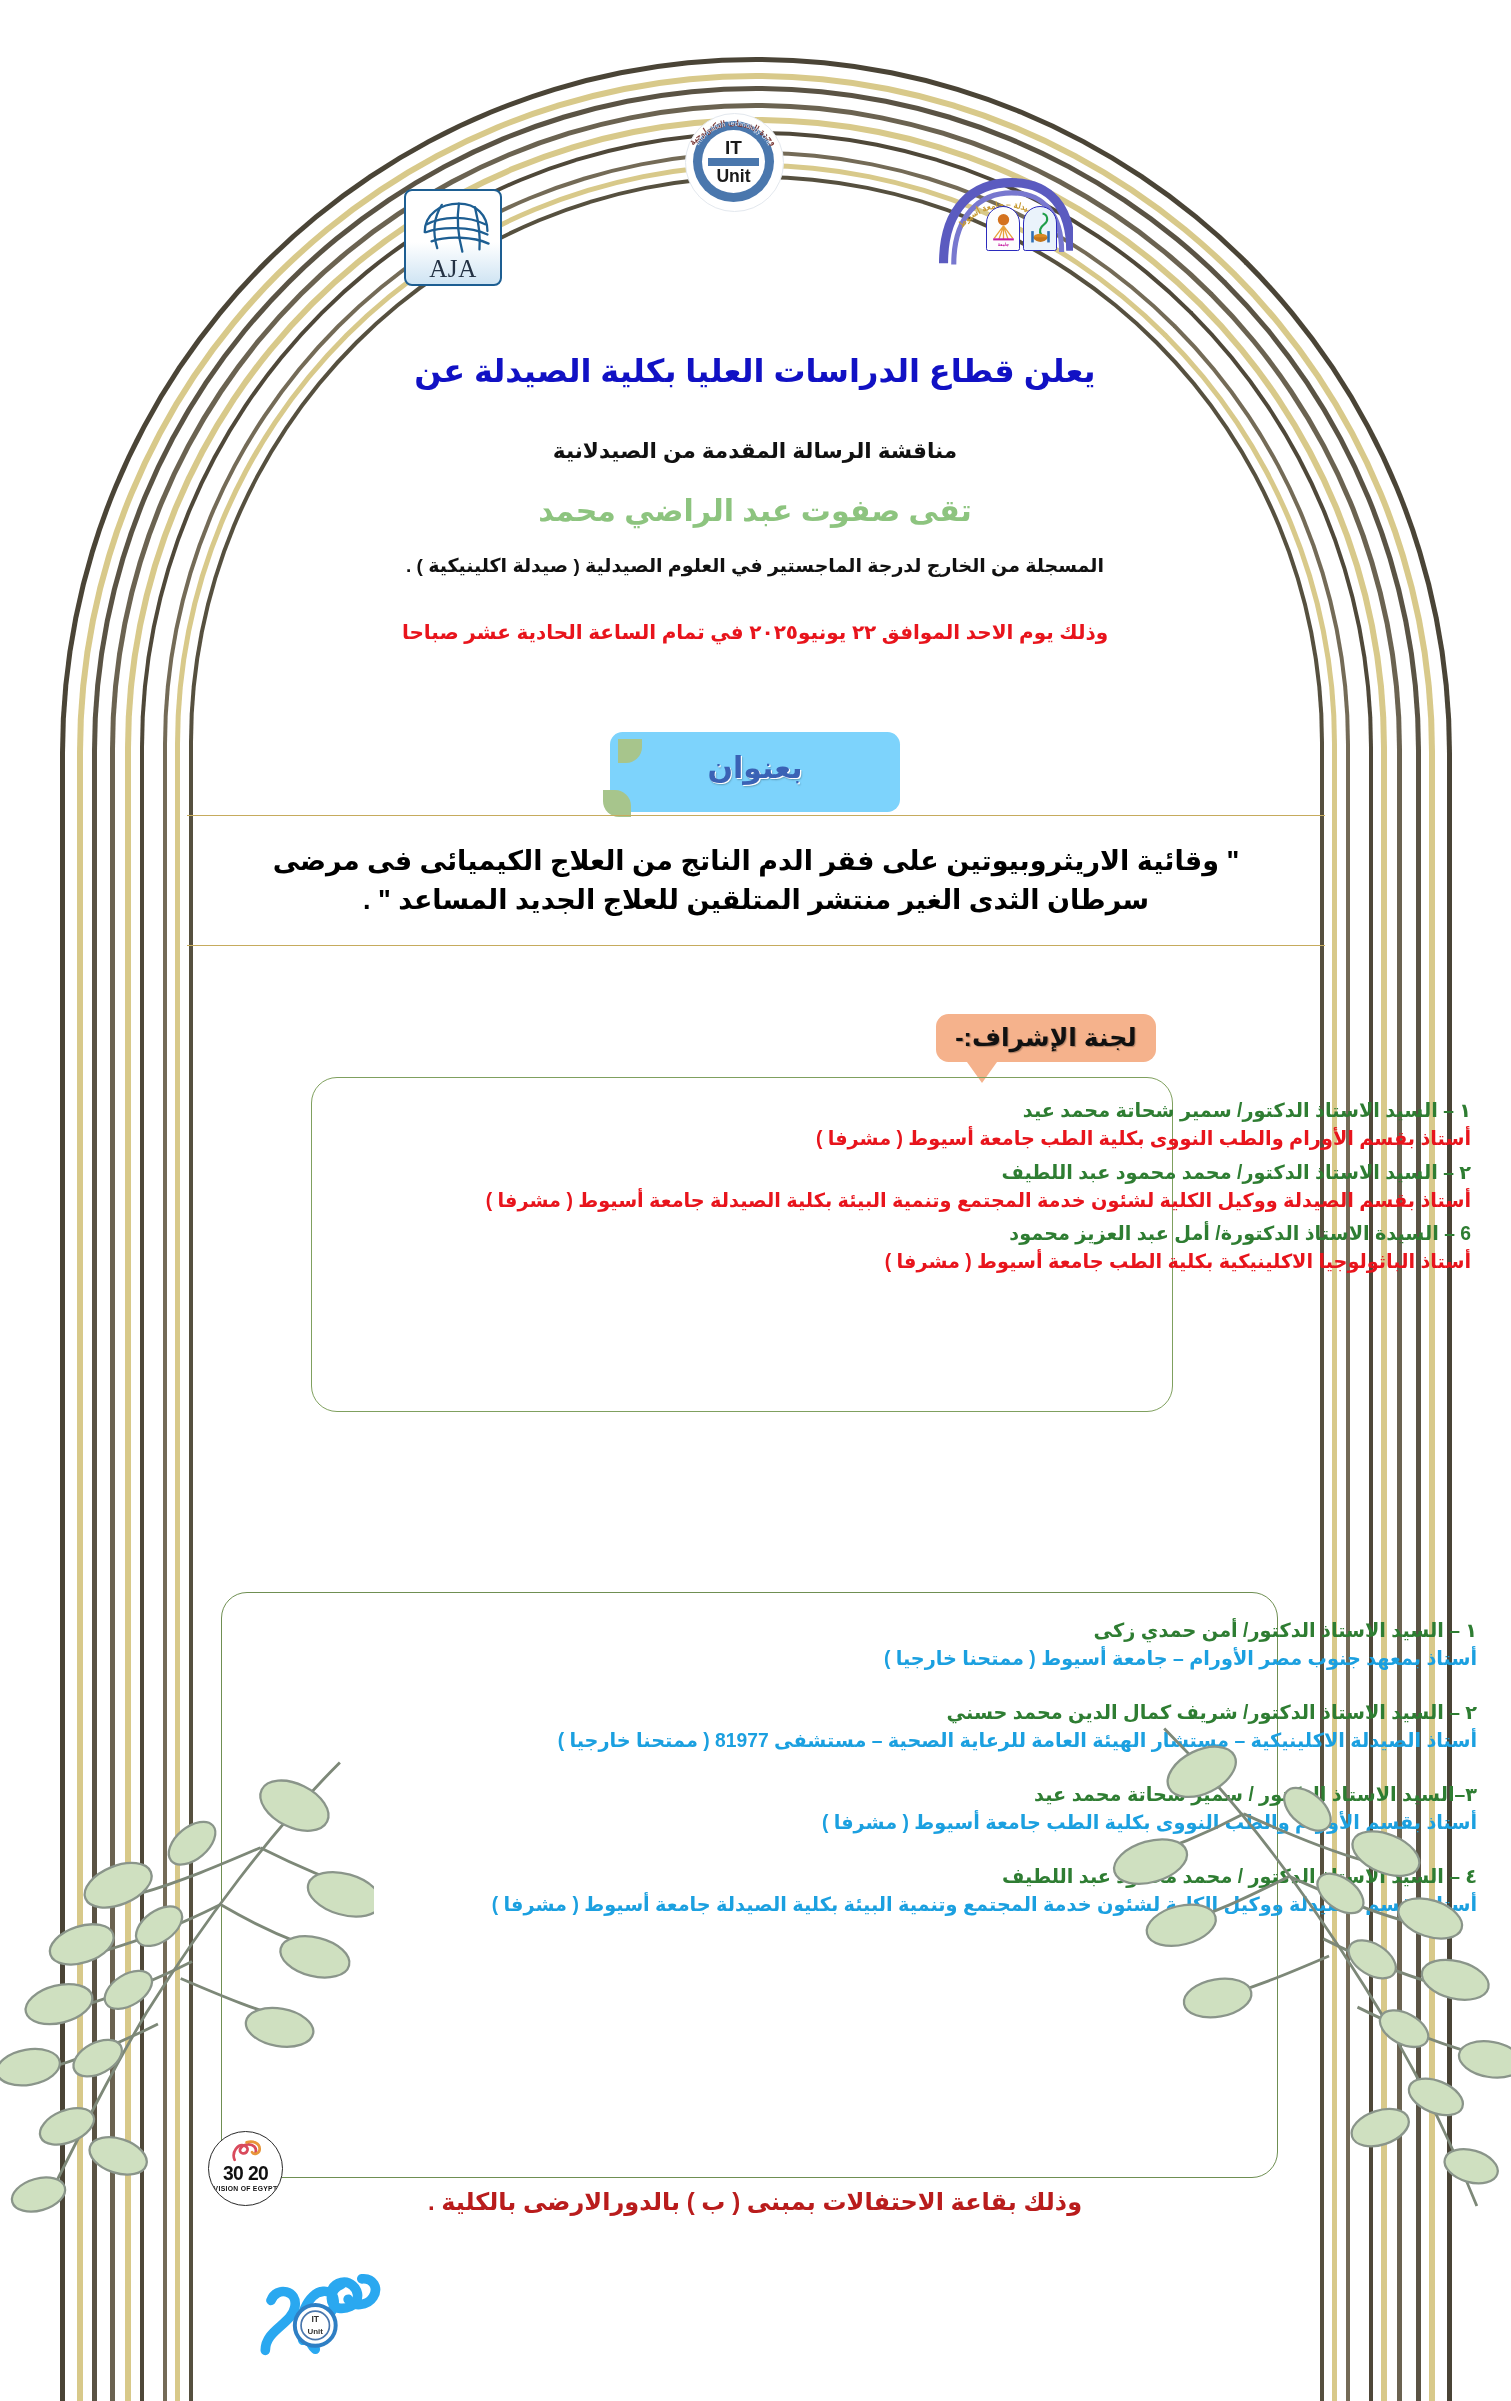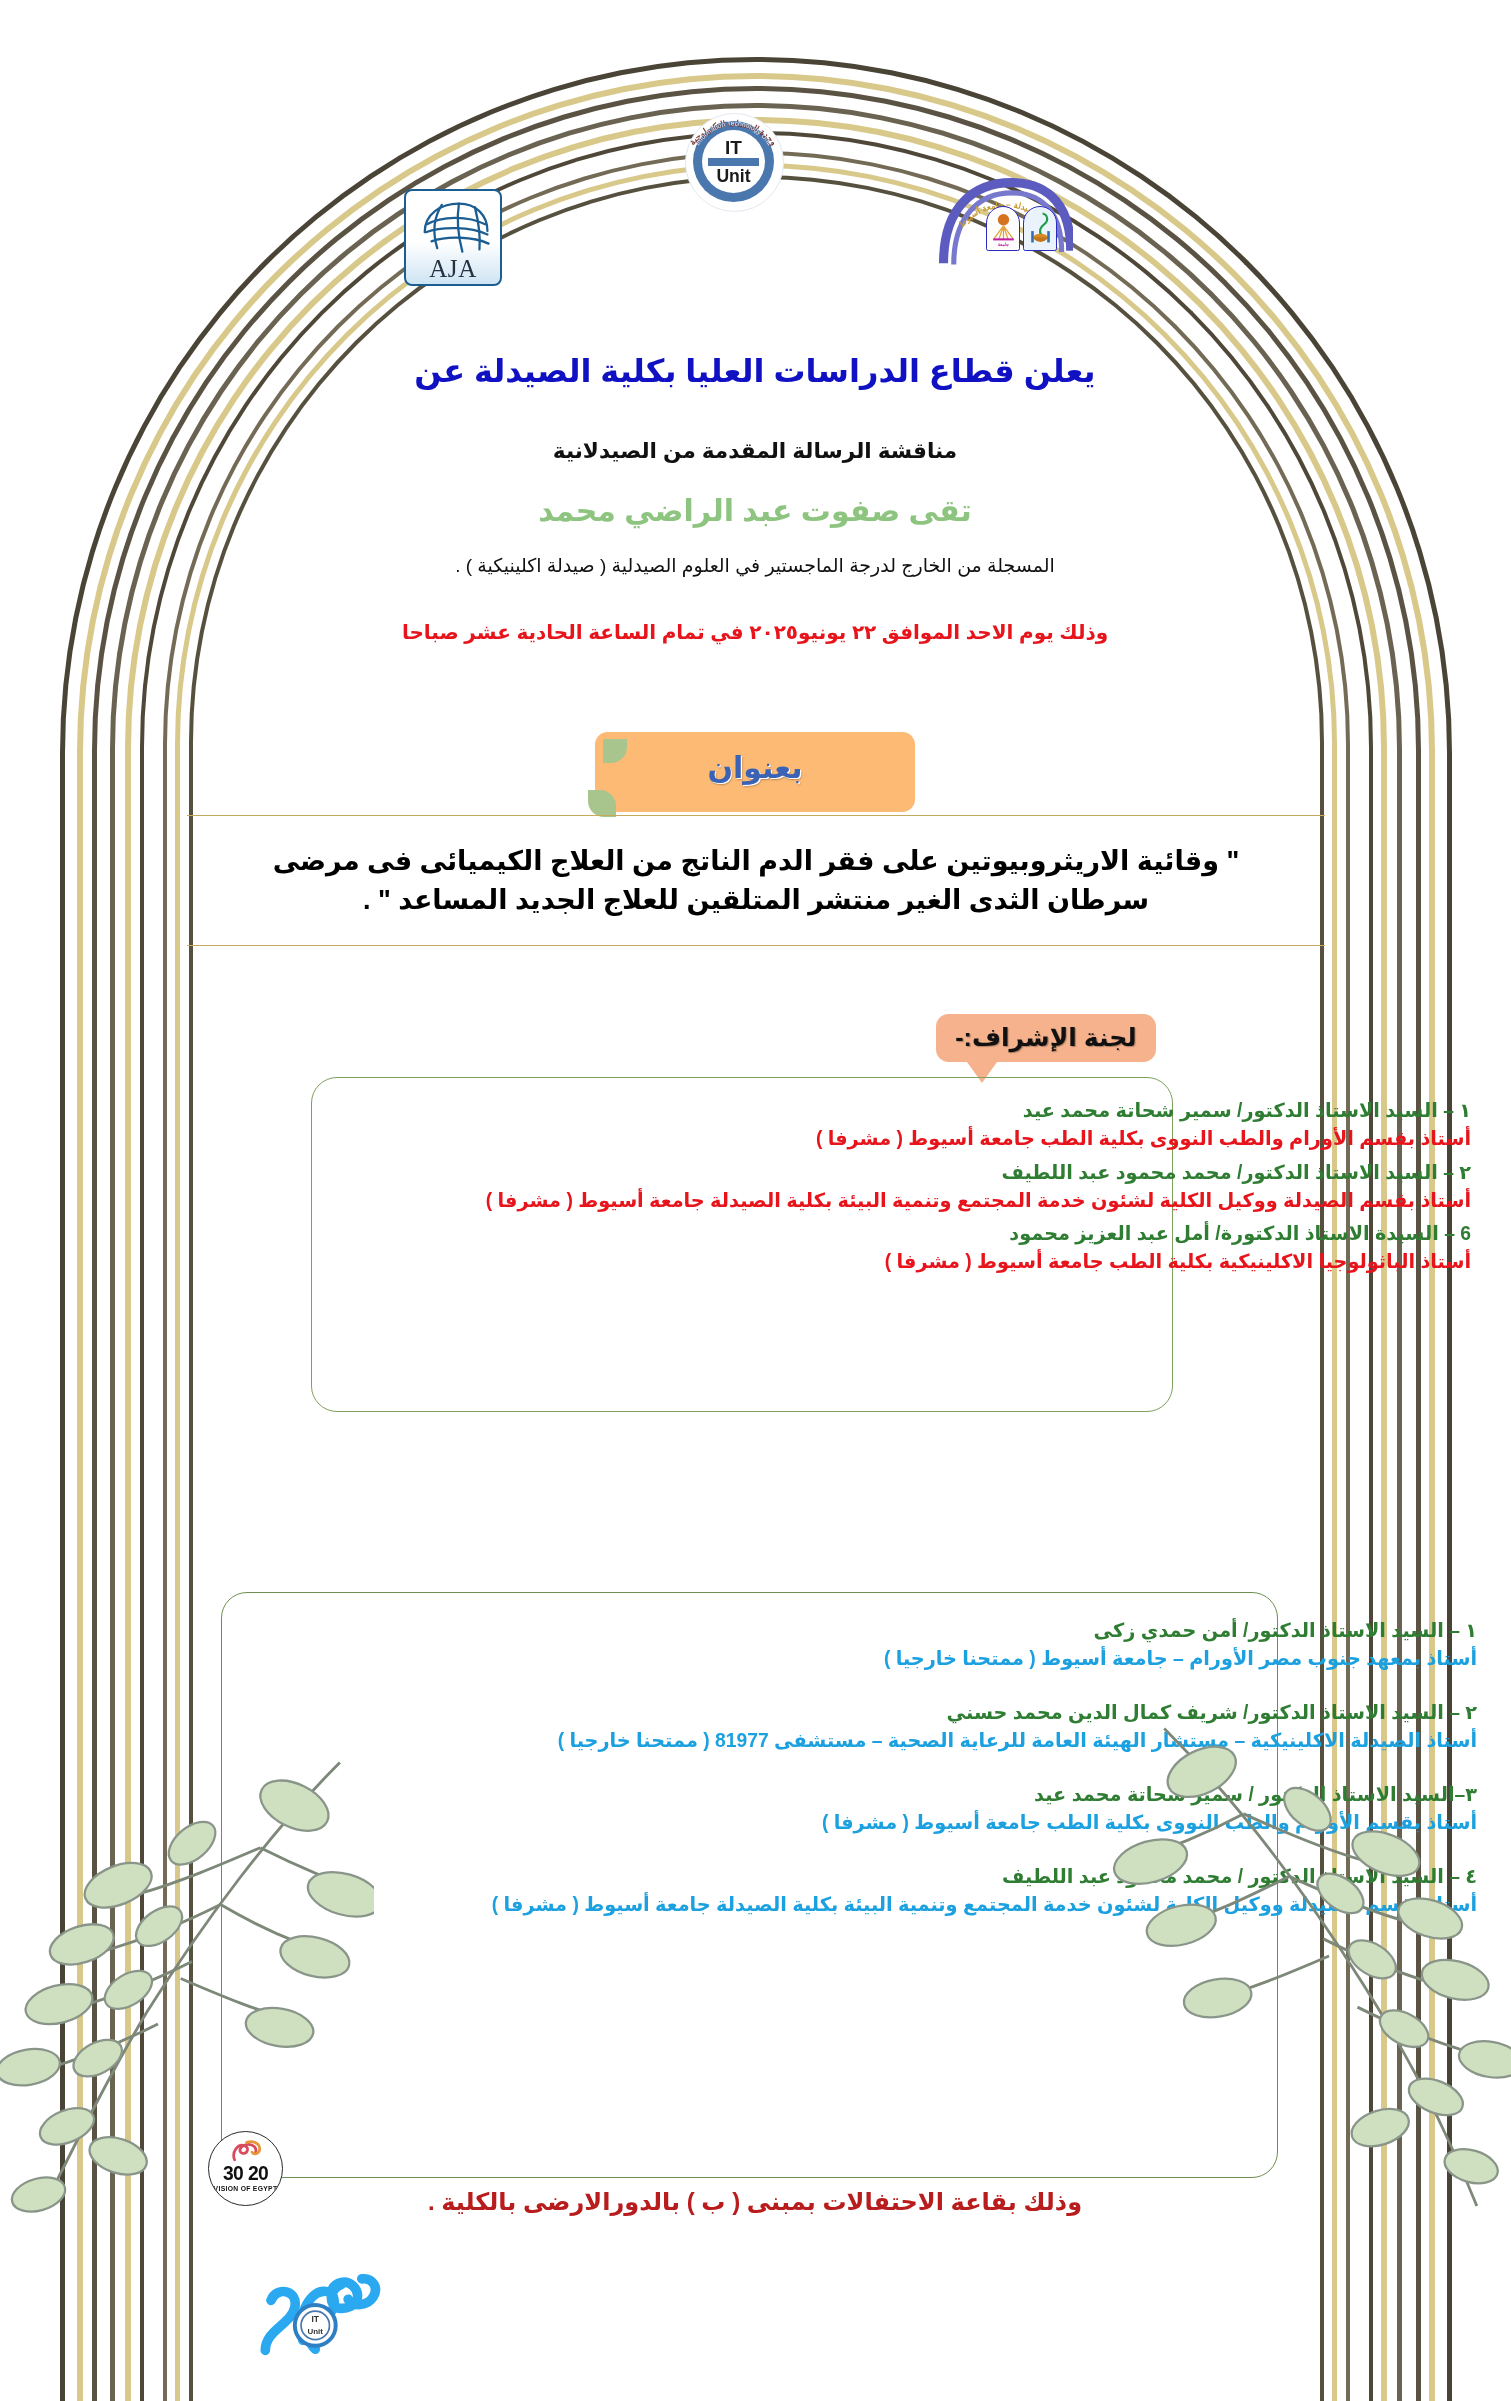--- a/index.html
+++ b/index.html
@@ -138,33 +138,33 @@
   .headline-2 {
     top: 438px;
     font-size: 21.6px; font-weight: 700; color: #111111;
   }
   .student-name {
     top: 493px;
     font-size: 30px; font-weight: 700; color: #8dc47f;
   }
   .reg-line {
     top: 554px;
-    font-size: 19px; font-weight: 400; color: #111111;
+    font-size: 19px; font-weight: 700; color: #111111;
   }
   .date-line {
     top: 620px;
     font-size: 20px; font-weight: 700; color: #e8141c;
   }
 
   
   .banner-wrap { position: absolute; left: 0; width: 100%; top: 732px; text-align: center; }
   .banner {
     display: inline-block; position: relative;
-    width: 320px; height: 80px;
-    background: #fdba74;
+    width: 290px; height: 80px;
+    background: #7dd3fc;
     border-radius: 12.5px 12.5px 12.5px 12.5px;
   }
   .banner-curl-tl {
     position: absolute; left: 8px; top: 6.8px;
     width: 24px; height: 24px; background: #a7c58c;
     border-radius: 0 0 16px 0;
   }
   .banner-curl-bl {
     position: absolute; left: -6.8px; bottom: -4.5px;
     width: 28px; height: 27px; background: #a7c58c;

